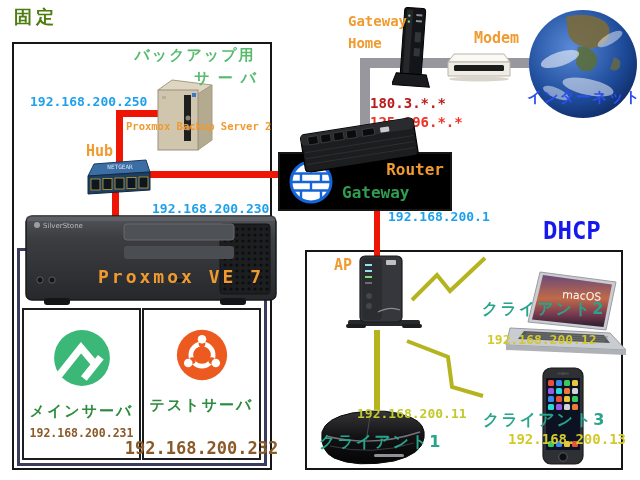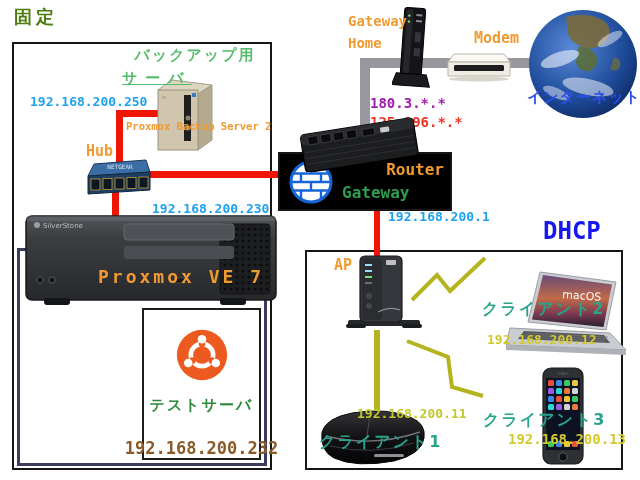--- a/index.html
+++ b/index.html
@@ -54,21 +54,21 @@
   <div class="cable gray" style="left:360px;top:58px;width:10px;height:72px;border-radius:0 0 3px 3px;"></div>
   <div class="cable gray" style="left:360px;top:58px;width:186px;height:10px;border-radius:3px;"></div>
 
   <svg class="abs" style="left:0;top:0;z-index:2;pointer-events:none;" width="640" height="480" viewBox="0 0 640 480">
     <polyline points="412,300 437,275 450,291 485,258" fill="none" stroke="#b5b41f" stroke-width="4"></polyline>
     <polyline points="407,341 448,357 452,387 483,396" fill="none" stroke="#b5b41f" stroke-width="4"></polyline>
     <line x1="377" y1="330" x2="377" y2="410" stroke="#b5b41f" stroke-width="6"></line>
   </svg>
 
   <div class="txt lbl-green jp" style="left:122px;top:46px;width:146px;font-size:15px;text-align:center;">バックアップ用</div>
-  <div class="txt lbl-green" style="left:122px;top:69px;width:142px;font-size:15px;letter-spacing:8px;text-decoration:underline;">サーバ</div>
+  <div class="txt lbl-green" style="left:122px;top:69px;width:142px;font-size:15px;text-align:right;letter-spacing:8px;">サーバ</div>
   <div class="txt mono ip-blue" style="left:30px;top:94px;font-size:13px;">192.168.200.250</div>
 
   <svg class="dev" style="left:152px;top:78px;" width="64" height="74" viewBox="0 0 64 74">
     <polygon points="6,12 20,2 60,7 46,16" fill="#ded6c0" stroke="#a59c84" stroke-width="1"></polygon>
     <polygon points="46,16 60,7 60,62 46,72" fill="#b3aa90" stroke="#a59c84" stroke-width="1"></polygon>
     <rect x="6" y="12" width="40" height="60" fill="#cfc6ad" stroke="#9a9280" stroke-width="1"></rect>
     <rect x="32" y="17" width="7" height="46" fill="#1f1f1f"></rect>
     <rect x="40" y="15" width="4" height="4" fill="#3a78c8"></rect>
     <circle cx="36" cy="40" r="2.5" fill="#8a8270"></circle>
     <circle cx="36" cy="50" r="2.5" fill="#8a8270"></circle>
@@ -111,20 +111,29 @@
     <circle cx="13" cy="17" r="3" fill="#9a9da2"></circle>
     <text x="19" y="20" font-size="7" fill="#b8babd" font-family="DejaVu Sans, sans-serif">SilverStone</text>
     <circle cx="16" cy="72" r="3.2" fill="#141517" stroke="#5a5d62" stroke-width="1"></circle>
     <circle cx="28" cy="72" r="3.2" fill="#141517" stroke="#5a5d62" stroke-width="1"></circle>
     <rect x="150" y="70" width="14" height="5" rx="2.5" fill="#17181a" stroke="#4a4d52" stroke-width="0.8"></rect>
     <rect x="20" y="90" width="26" height="7" rx="3" fill="#141517"></rect>
     <rect x="196" y="90" width="26" height="7" rx="3" fill="#141517"></rect>
   </svg>
   <div class="txt mono lbl-orange" style="left:98px;top:266px;font-size:18px;letter-spacing:3px;z-index:4;">Proxmox VE 7</div>
 
+  <div class="vm-box" style="left:22px;top:308px;width:115px;height:148px;">
+    <svg style="margin-top:18px;" width="60" height="60" viewBox="0 0 58 58">
+      <circle cx="29" cy="29" r="27" fill="#3bb878"></circle>
+      <polyline points="9,43 28,19 39,32" fill="none" stroke="#ffffff" stroke-width="7" stroke-linecap="square"></polyline>
+      <polyline points="33,46 45,31" fill="none" stroke="#ffffff" stroke-width="7" stroke-linecap="square"></polyline>
+    </svg>
+    <div class="jp" style="margin-top:14px;font-size:15px;font-weight:bold;color:#2e8b3e;">メインサーバ</div>
+    <div class="mono ip-brown" style="margin-top:5px;font-size:11.5px;">192.168.200.231</div>
+  </div>
 
   <div class="vm-box" style="left:142px;top:308px;width:115px;height:148px;">
     <svg style="margin-top:18px;" width="60" height="60" viewBox="0 0 58 58">
       <circle cx="29" cy="29" r="27" fill="#ec5a1f"></circle>
       <circle cx="29" cy="29" r="12" fill="none" stroke="#ffffff" stroke-width="5"></circle>
       <circle cx="29" cy="17" r="3.6" fill="#ec5a1f"></circle>
       <circle cx="18.6" cy="35" r="3.6" fill="#ec5a1f"></circle>
       <circle cx="39.4" cy="35" r="3.6" fill="#ec5a1f"></circle>
       <circle cx="29" cy="12" r="4.6" fill="#ffffff"></circle>
       <circle cx="14.2" cy="37.5" r="4.6" fill="#ffffff"></circle>
@@ -172,21 +181,21 @@
     <path d="M40,10 Q62,4 78,14 Q88,22 80,34 Q70,44 58,40 Q44,36 42,26 Z" fill="#7a6a3c" opacity="0.9"></path>
     <path d="M52,40 Q64,38 70,48 Q74,58 64,64 Q54,66 50,56 Z" fill="#5c6e34" opacity="0.85"></path>
     <path d="M88,50 Q96,52 94,60 Q90,66 84,62 Z" fill="#6a6a40" opacity="0.8"></path>
     <ellipse cx="34" cy="52" rx="20" ry="7" fill="#ffffff" opacity="0.55" transform="rotate(-18 34 52)"></ellipse>
     <ellipse cx="62" cy="80" rx="26" ry="8" fill="#ffffff" opacity="0.5" transform="rotate(12 62 80)"></ellipse>
     <ellipse cx="84" cy="32" rx="14" ry="5" fill="#ffffff" opacity="0.45" transform="rotate(-30 84 32)"></ellipse>
     <ellipse cx="30" cy="86" rx="14" ry="5" fill="#ffffff" opacity="0.45" transform="rotate(24 30 86)"></ellipse>
   </svg>
   <div class="txt" style="left:527px;top:88px;font-size:15px;font-weight:bold;color:#2b4ff0;letter-spacing:1px;z-index:4;">インターネット</div>
 
-  <div class="txt mono" style="left:370px;top:95px;font-size:14px;font-weight:bold;color:#a21caf;">180.3.*.*</div>
+  <div class="txt mono" style="left:370px;top:95px;font-size:14px;font-weight:bold;color:#b91c1c;">180.3.*.*</div>
   <div class="txt mono" style="left:370px;top:114px;font-size:14px;font-weight:bold;color:#ee3326;">125.196.*.*</div>
 
   <svg class="dev" style="left:296px;top:114px;z-index:5;" width="128" height="58" viewBox="0 0 128 58">
     <g transform="rotate(-9 64 29)">
       <rect x="6" y="12" width="114" height="38" rx="4" fill="#1c1d1f" stroke="#000" stroke-width="1.2"></rect>
       <rect x="6" y="12" width="114" height="11" rx="4" fill="#2a2b2e"></rect>
       <rect x="13" y="15" width="10" height="8" fill="#0b0b0c" stroke="#3f4145" stroke-width="0.8"></rect>
       <rect x="26" y="15" width="10" height="8" fill="#0b0b0c" stroke="#3f4145" stroke-width="0.8"></rect>
       <rect x="39" y="15" width="10" height="8" fill="#0b0b0c" stroke="#3f4145" stroke-width="0.8"></rect>
       <rect x="52" y="15" width="10" height="8" fill="#0b0b0c" stroke="#3f4145" stroke-width="0.8"></rect>

